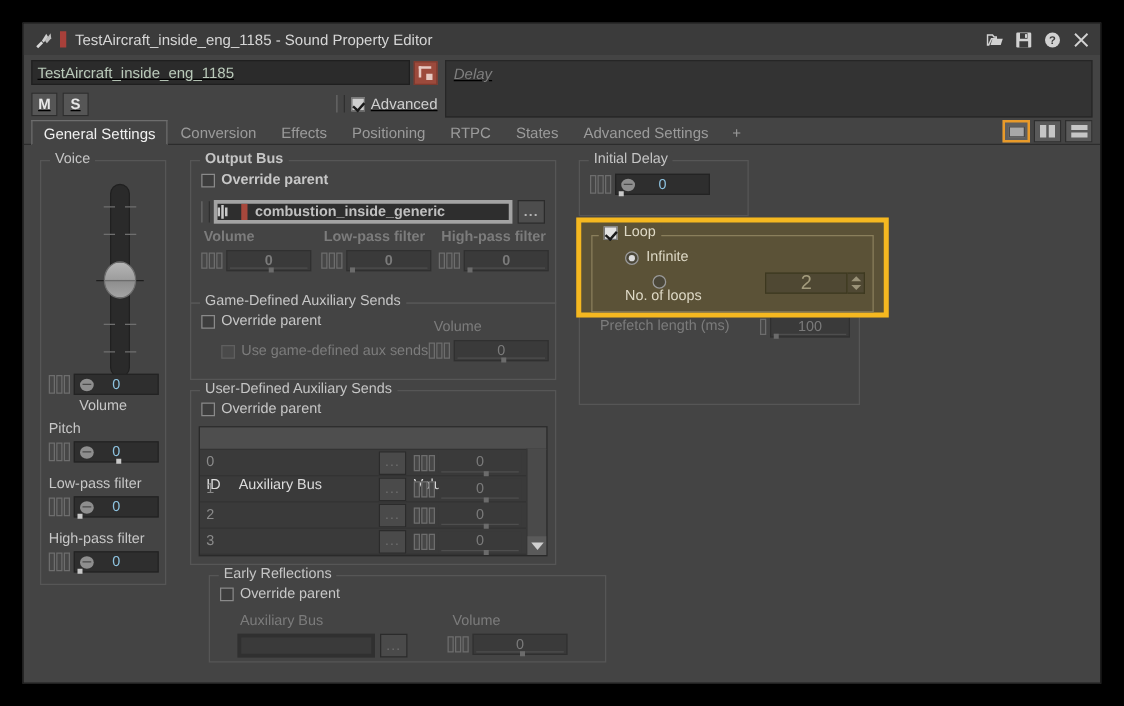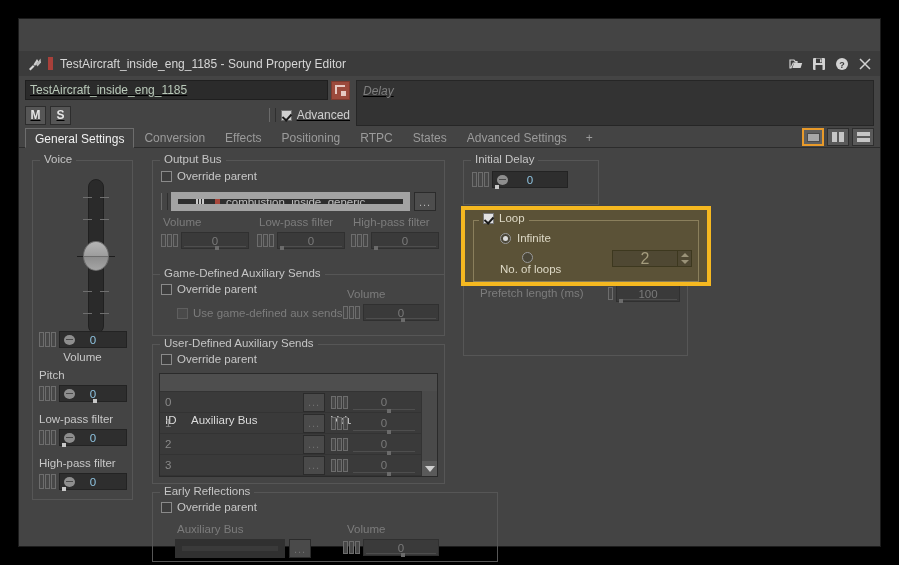--- a/index.html
+++ b/index.html
@@ -6,21 +6,21 @@
   body{width:899px;height:565px;overflow:hidden;font-family:"Liberation Sans",sans-serif;}
 
   .page{position:relative;width:899px;height:565px;background:#000;}
 
   
   .window{position:absolute;left:18px;top:18px;width:863px;height:529px;background:#444;
           border:1px solid #1c1c1c;box-sizing:border-box;display:flex;flex-direction:column;}
 
   
   .titlebar{height:25px;background:#3b3b3b;display:flex;align-items:center;padding:0 4px 0 8px;
-            box-sizing:border-box;flex:none;margin-top:32px;}
+            box-sizing:border-box;flex:none;}
   .tb-appicon{width:16px;height:16px;flex:none;margin-right:5px;position:relative;}
   .tb-redtag{width:5px;height:13px;background:#a8403a;flex:none;margin-right:7px;}
   .tb-title{color:#d6d6d6;font-size:12px;white-space:nowrap;}
   .tb-spacer{flex:1;}
   .tb-btns{display:flex;align-items:center;gap:4px;padding-right:2px;}
   .tb-btn{width:19px;height:19px;display:flex;align-items:center;justify-content:center;
           color:#d2d2d2;}
   .tb-btn svg{display:block;}
 
   
@@ -119,22 +119,22 @@
         border-radius:8px;border:1px solid #202020;box-sizing:border-box;}
   .vs-tickline{position:absolute;width:9px;height:1px;background:#6f6f6f;}
   .vs-center{position:absolute;left:-6px;width:38px;height:1px;background:#1d1d1d;top:77px;}
   .vs-thumb{position:absolute;left:0;top:62px;width:26px;height:30px;border-radius:13px/15px;
         background:linear-gradient(180deg,#b5b5b5 0%,#9e9e9e 48%,#8d8d8d 52%,#a5a5a5 100%);
         border:1px solid #6d6d6d;box-sizing:border-box;}
   .vs-thumb:after{content:"";position:absolute;left:0;right:0;top:14px;height:1px;background:#6d6d6d;}
 
   
   .busrow{display:flex;align-items:center;}
-  .busfield{flex:1;height:19px;background:#2e2e2e;border:7px solid #a3a3a3;box-sizing:border-box;
-        display:flex;align-items:center;padding:0 18px;overflow:hidden;}
+  .busfield{flex:1;height:19px;background:#2e2e2e;border:3px solid #a3a3a3;box-sizing:border-box;
+        display:flex;align-items:center;padding:0 0;overflow:hidden;}
   .busicon{width:14px;height:11px;flex:none;margin-right:5px;display:flex;align-items:center;gap:1px;}
   .busicon i{display:block;width:2px;background:#c9c9c9;}
   .busred{width:5px;height:13px;background:#a8483c;flex:none;margin-right:6px;}
   .bustxt{font-size:11.5px;color:#c0c0c0;white-space:nowrap;}
   .dots{width:22px;height:19px;background:#4d4d4d;border:1px solid #2b2b2b;box-sizing:border-box;
         color:#b4b4b4;font-size:11px;display:flex;align-items:center;justify-content:center;
         margin-left:4px;flex:none;letter-spacing:1px;}
   .dots.dim{color:#707070;background:#4a4a4a;}
 
   
@@ -344,21 +344,21 @@
               <i></i>
             </div>
           <div class="vbox" style="flex:1;">
             <span class="knob"></span>
             <span class="val">0</span>
             <span class="tick" style="left:2px;"></span>
           </div>
         </div>
       </div>
 
-      <div class="grp" style="left:133px;top:12px;width:293px;height:115px;">
+      <div class="grp" style="left:133px;top:12px;width:293px;height:115px;font-weight:bold;">
         <div class="legend">Output Bus</div>
 
         <div style="position:absolute;left:8px;top:9px;display:flex;align-items:center;">
           <span class="cb unchecked"></span>
           <span class="lbl">Override parent</span>
         </div>
 
         <div class="busrow" style="position:absolute;left:8px;right:8px;top:31px;">
           <div class="grip" style="height:17px;margin-right:3px;"></div>
           <div class="busfield">
@@ -548,21 +548,21 @@
           </div>
 
           <div class="sbcol">
             <div style="position:absolute;bottom:0;left:0;width:15px;height:15px;display:flex;align-items:center;justify-content:center;background:#5a5a5a;">
                 <span class="arrow dn"></span>
               </div>
           </div>
         </div>
       </div>
 
-      <div class="grp" style="left:133px;top:344px;width:346px;height:70px;">
+      <div class="grp" style="left:148px;top:344px;width:318px;height:70px;">
         <div class="legend">Early Reflections</div>
 
         <div style="position:absolute;left:8px;top:8px;display:flex;align-items:center;">
           <span class="cb unchecked"></span>
           <span class="lbl">Override parent</span>
         </div>
 
         <div class="lbl dim" style="position:absolute;left:24px;top:30px;">Auxiliary Bus</div>
         <div class="busrow" style="position:absolute;left:22px;top:46px;width:136px;">
           <div class="busfield" style="background:#3a3a3a;border-color:#303030;">

